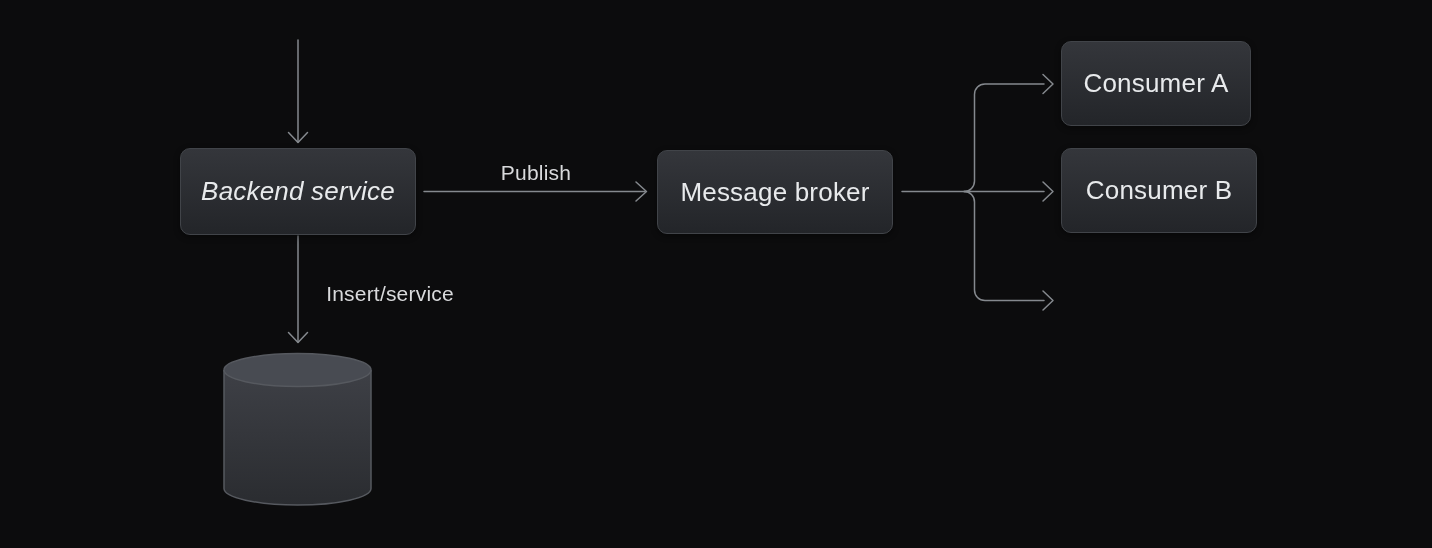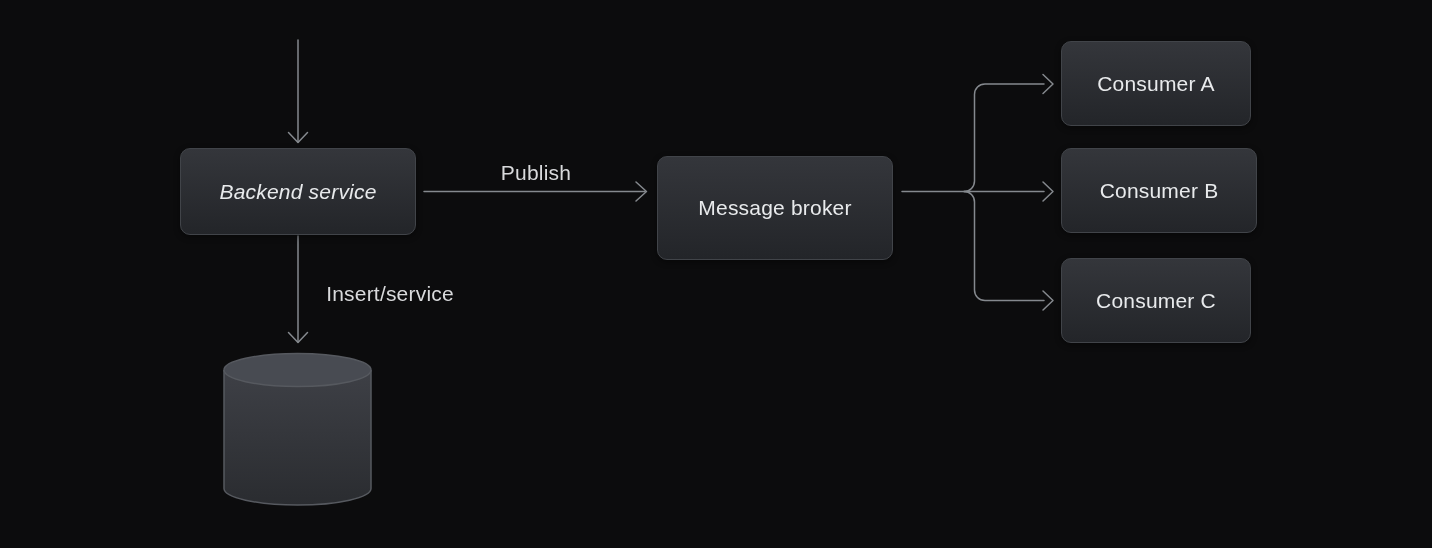--- a/index.html
+++ b/index.html
@@ -24,26 +24,26 @@
   .node {
     position: absolute;
     box-sizing: border-box;
     display: flex;
     align-items: center;
     justify-content: center;
     background: linear-gradient(180deg, #34363b 0%, #232529 100%);
     border: 1px solid #414449;
     border-radius: 10px;
     color: #e8eaec;
-    font-size: 21px;
+    font-size: 26px;
     letter-spacing: 0.2px;
     box-shadow: 0 2px 6px rgba(0,0,0,0.45);
   }
   .node-backend  { left: 180px;  top: 148px; width: 236px; height: 87px; font-style: italic; }
-  .node-broker   { left: 657px;  top: 156px; width: 236px; height: 104px; }
+  .node-broker   { left: 657px;  top: 150px; width: 236px; height: 84px; }
   .node-consumer-a { left: 1061px; top: 41px;  width: 190px; height: 85px; }
   .node-consumer-b { left: 1061px; top: 148px; width: 196px; height: 85px; }
   .node-consumer-c { left: 1061px; top: 258px; width: 190px; height: 85px; }
   .edge-label {
     position: absolute;
     color: #d9dadc;
     font-size: 21px;
     letter-spacing: 0.2px;
     white-space: nowrap;
     transform: translate(-50%, -50%);
@@ -112,21 +112,18 @@
   </div>
 
   <div class="node node-consumer-a">
     <span>Consumer A</span>
   </div>
 
   <div class="node node-consumer-b">
     <span>Consumer B</span>
   </div>
 
-  <div class="node node-consumer-c">
-    <span>Consumer C</span>
-  </div>
 
   <div class="edge-label label-publish">Publish</div>
 
   <div class="edge-label label-insert">Insert/service</div>
 
 </div>
 
 </body></html>

